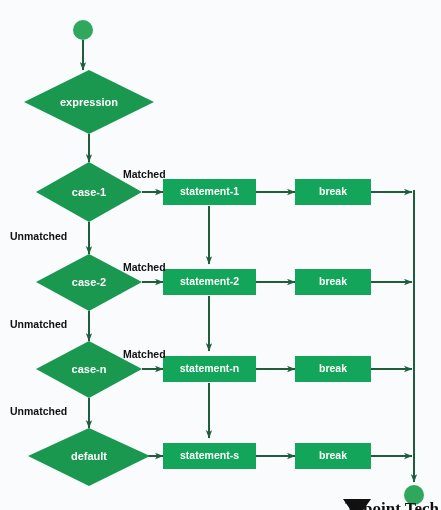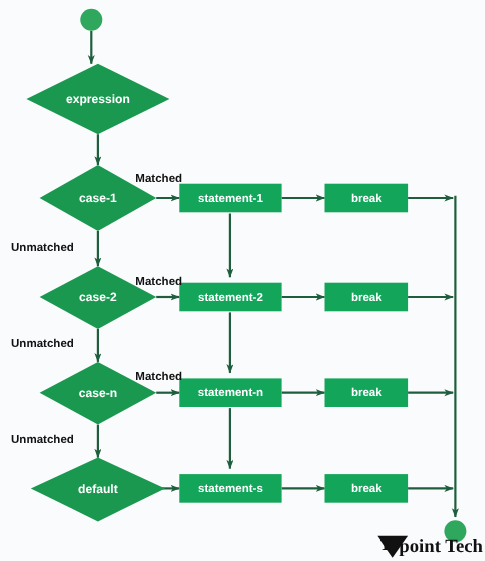--- a/index.html
+++ b/index.html
@@ -10,21 +10,21 @@
     width: 441px;
     height: 510px;
     background: #fafbfd;
     font-family: "Liberation Sans", sans-serif;
     overflow: hidden;
     position: relative;
   }
   #flow-root {
     position: absolute;
     left: 0;
-    top: 4px;
+    top: 16px;
     width: 441px;
     height: 438px;
   }
   svg.flow-canvas {
     position: absolute;
     left: 0;
     top: 0;
     width: 441px;
     height: 510px;
     display: block;

